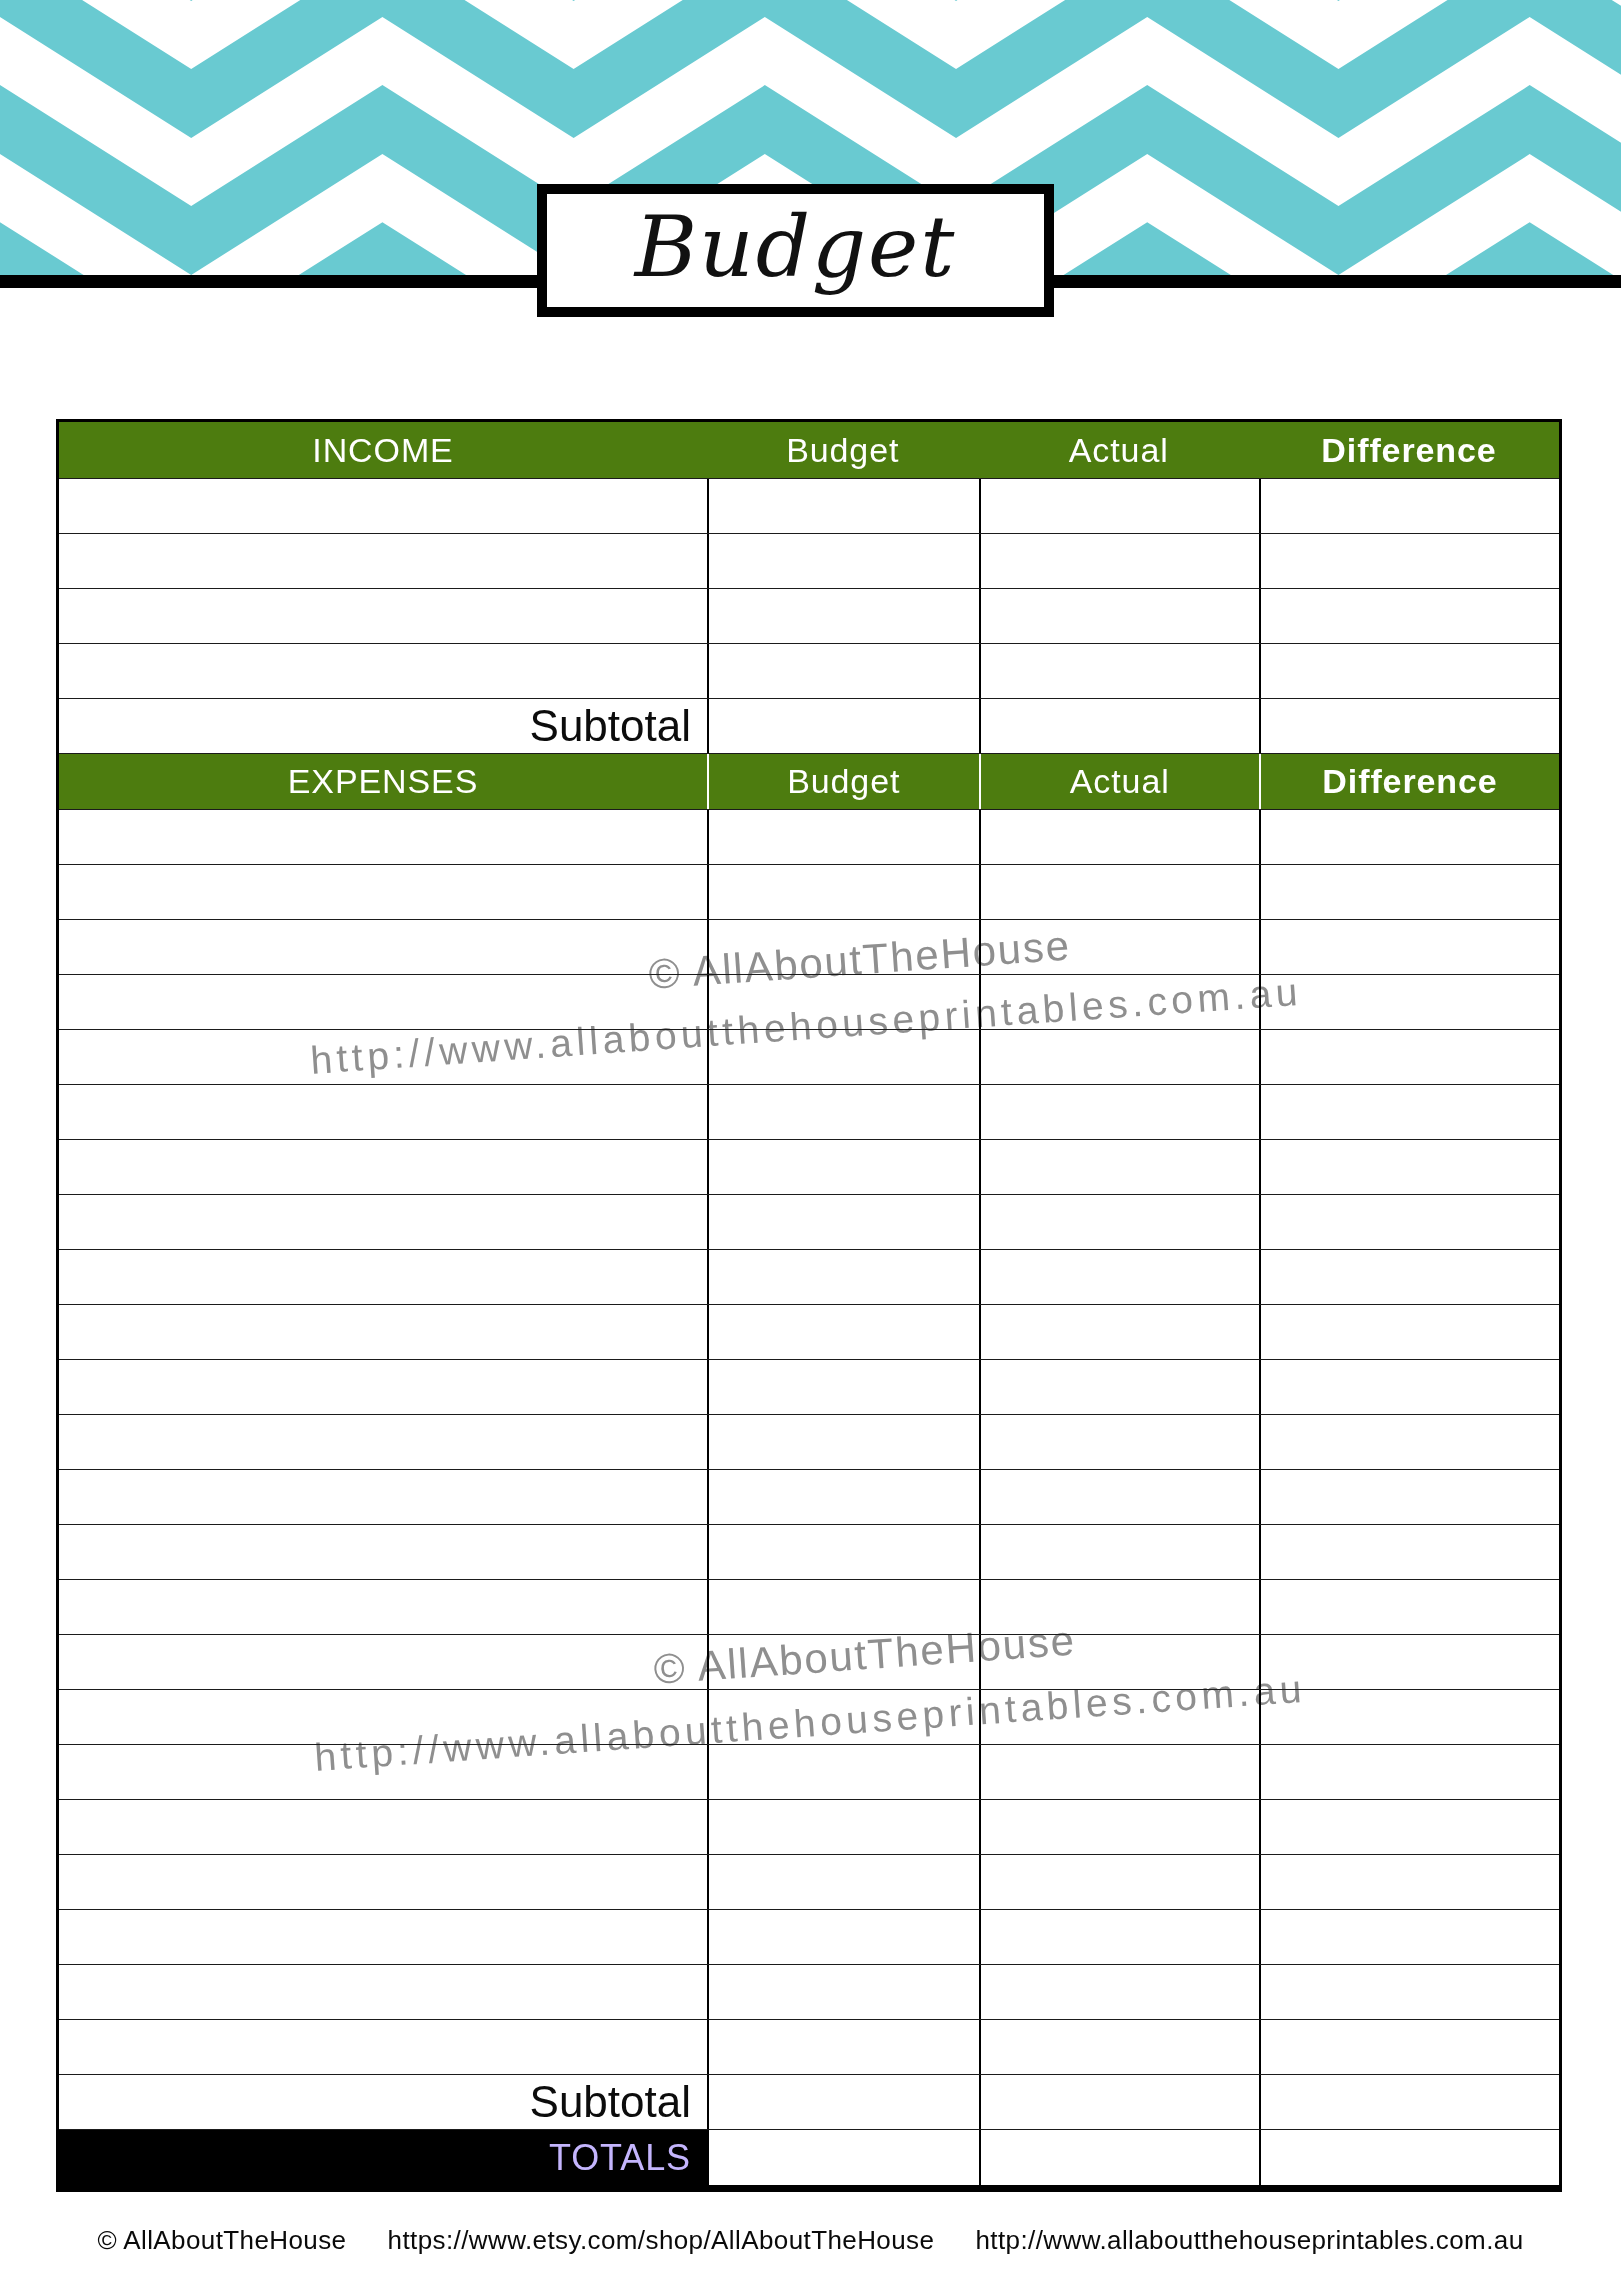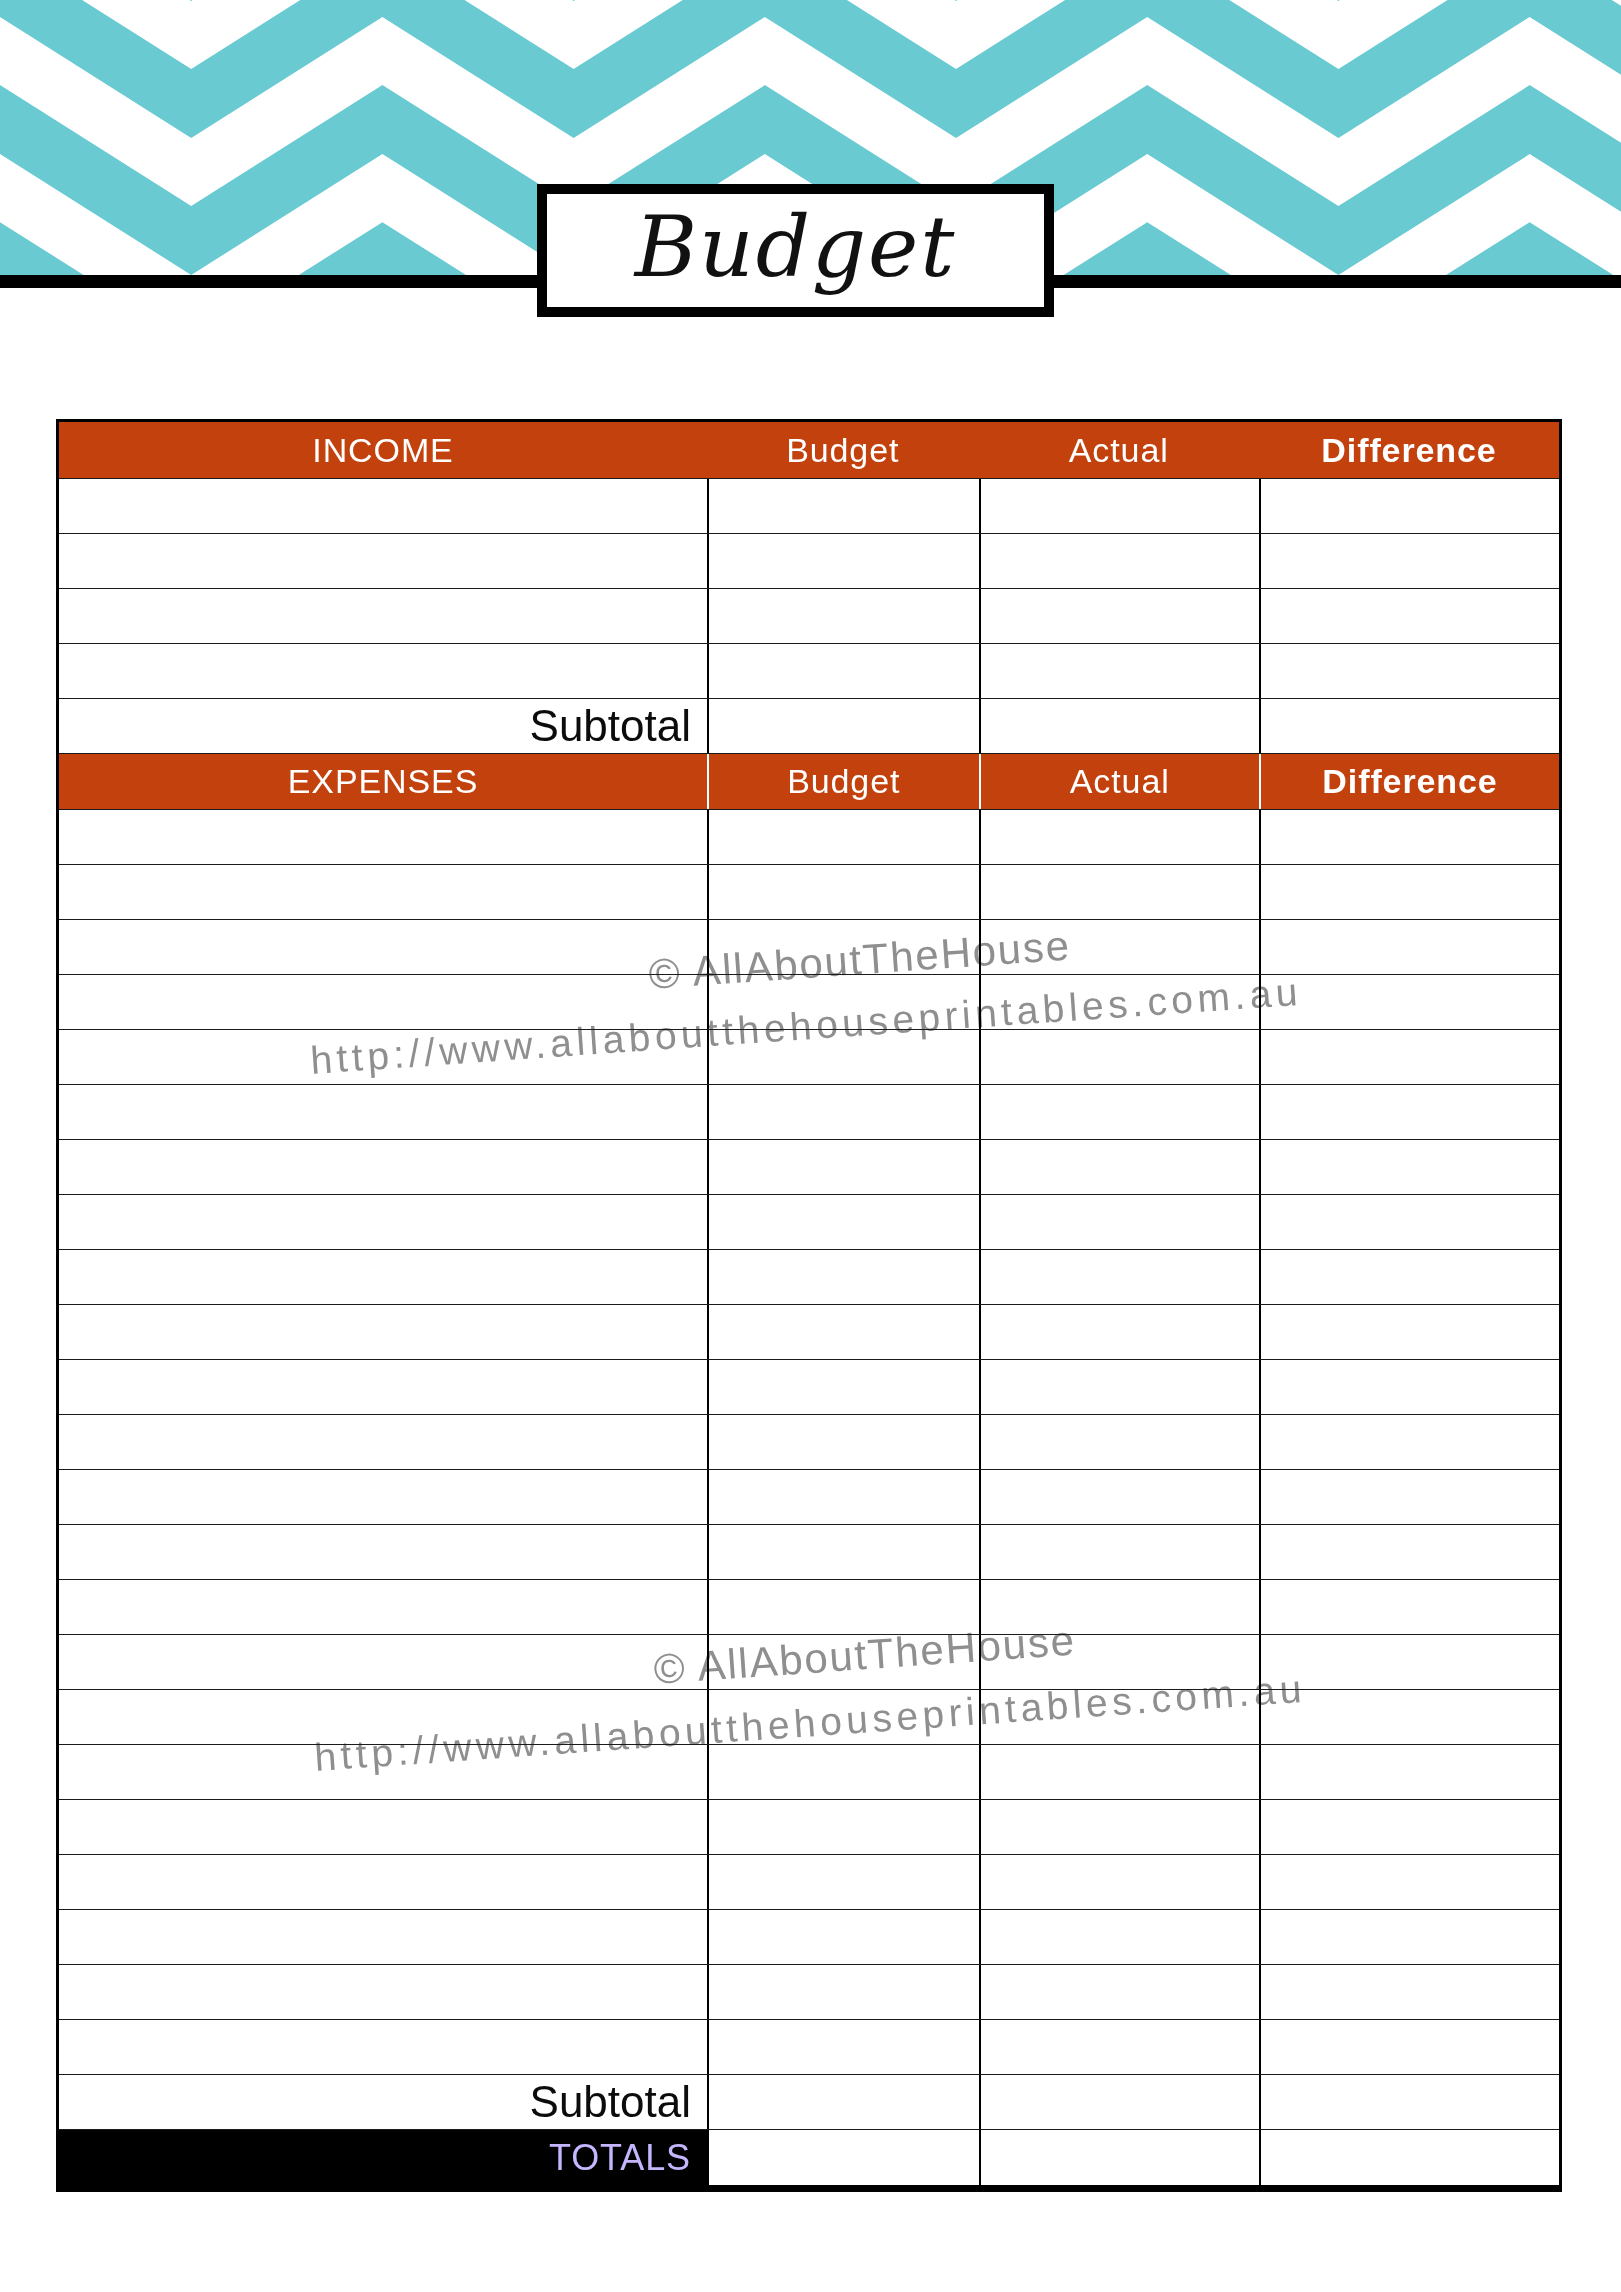--- a/index.html
+++ b/index.html
@@ -53,21 +53,21 @@
   .t-row{display:flex;box-sizing:border-box;border-top:1.8px solid #1b1b1b;height:55px;}
   .t-row.hdr-income{border-top:none;height:56px;}
   .t-row.hdr-expenses{height:56px;}
   .t-row.totals-row{height:56px;}
   .cell{box-sizing:border-box;height:100%;}
   .c1{width:43.2%;}
   .c2{width:18.1%;}
   .c3{width:18.7%;}
   .c4{width:20%;font-weight:bold;}
   .cell + .cell{border-left:2.7px solid #000;}
-  .hdr{background:#c2410c;color:#fff;}
+  .hdr{background:#4d7c0f;color:#fff;}
   .hdr .cell{display:flex;align-items:center;justify-content:center;
              font-size:34px;letter-spacing:0.9px;}
   .hdr-income .cell + .cell{border-left:none;}
   .hdr-income .c4{border-left:2.7px solid #fff;}
   .hdr-expenses .cell + .cell{border-left:2.7px solid #fff;}
   .subtotal-row .c1,.totals-row .c1{
     display:flex;align-items:center;justify-content:flex-end;
     padding-right:16px;font-size:44px;
   }
   .totals-row .c1{background:#000;color:#c4b5fd;font-size:36px;letter-spacing:0.9px;}
@@ -306,15 +306,18 @@
 
     <div class="t-row totals-row">
       <div class="cell c1">TOTALS</div>
       <div class="cell c2"></div>
       <div class="cell c3"></div>
       <div class="cell c4"></div>
     </div>
 
   </div>
 
+  <div class="footer">
+    <span>© AllAboutTheHouse</span><span>https://www.etsy.com/shop/AllAboutTheHouse</span><span>http://www.allaboutthehouseprintables.com.au</span>
+  </div>
 
 </div>
 
 
 </body></html>

